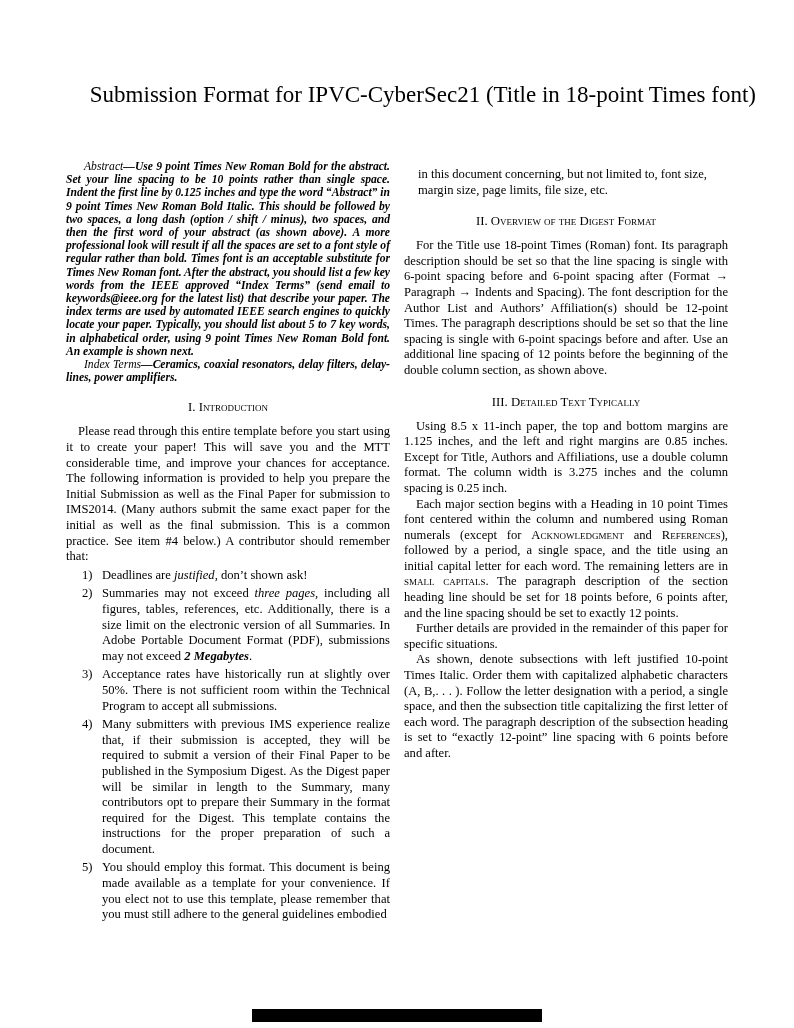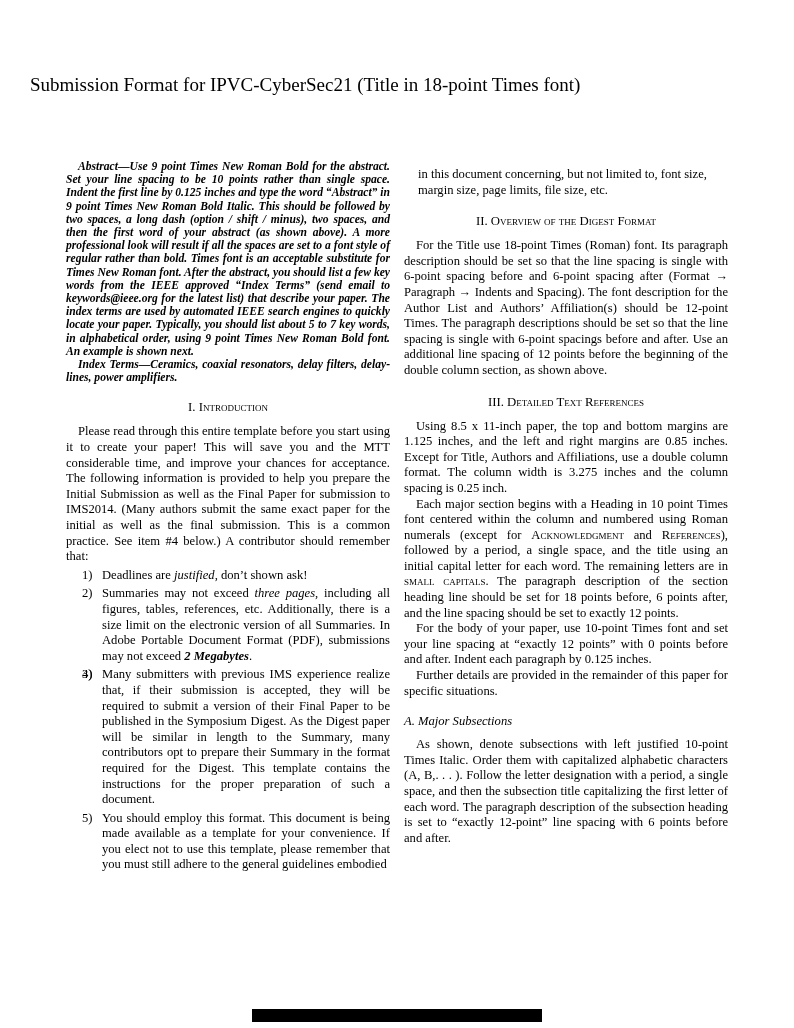--- a/index.html
+++ b/index.html
@@ -5,21 +5,21 @@
   * { box-sizing: border-box; }
   html, body { margin: 0; padding: 0; }
   body {
     width: 794px; height: 1028px;
     background: #ffffff; color: #000;
     font-family: "Liberation Serif", "DejaVu Serif", serif;
     position: relative; overflow: hidden;
   }
   .title {
     position: absolute; top: 74px; left: 30px; right: 30px;
-    text-align: left; font-size: 19px; font-weight: normal; margin: 0;
+    text-align: right; font-size: 23px; font-weight: normal; margin: 8px;
   }
   .columns {
     position: absolute; top: 160px; left: 66px; width: 662px;
     display: flex; gap: 14px; align-items: flex-start;
   }
   .col { width: 324px; }
   .abstract {
     font-size: 11.6px; line-height: 13.2px; font-weight: bold;
     text-align: justify; margin: 0; text-indent: 12px;
   }
@@ -37,21 +37,21 @@
     text-align: left; margin: 15px 0 8px; text-indent: 0;
   }
   .list { list-style: none; margin: 2px 0 0 0; padding: 0; }
   .li {
     position: relative; padding-left: 36px; margin-top: 3px;
     font-size: 12.6px; line-height: 15.6px; text-align: justify;
   }
   .num { position: absolute; left: 16px; }
   .r-i  { font-style: italic; }
   .r-b  { font-weight: bold; font-style: italic; }
-  .r-bi { font-weight: bold; font-style: italic; }
+  .r-bi { font-weight: normal; font-style: italic; margin-left: 6px; }
   .r-sc { font-variant: small-caps; }
   .footer-bar {
     position: absolute; left: 252px; top: 1009px;
     width: 290px; height: 13px; background: #000;
   }
 </style>
 </head>
 <body>
 
 <div class="page">
@@ -71,45 +71,44 @@
         <li class="li">
           <span class="num">1)</span>
           <span><span>Deadlines are </span><span class="r-i">justified</span><span>, don’t shown ask!</span></span>
         </li>
         <li class="li">
           <span class="num">2)</span>
           <span><span>Summaries may not exceed </span><span class="r-i">three pages</span><span>, including all figures, tables, references, etc. Additionally, there is a size limit on the electronic version of all Summaries. In Adobe Portable Document Format (PDF), submissions may not exceed </span><span class="r-b">2 Megabytes</span><span>.</span></span>
         </li>
         <li class="li">
           <span class="num">3)</span>
+          <span><span>Acceptance rates have historically run at slightly over 50%. There is not sufficient room within the Technical Program to accept all submissions.</span></span>
         </li>
         <li class="li">
           <span class="num">4)</span>
           <span><span>Many submitters with previous IMS experience realize that, if their submission is accepted, they will be required to submit a version of their Final Paper to be published in the Symposium Digest. As the Digest paper will be similar in length to the Summary, many contributors opt to prepare their Summary in the format required for the Digest. This template contains the instructions for the proper preparation of such a document.</span></span>
         </li>
         <li class="li">
           <span class="num">5)</span>
           <span><span>You should employ this format. This document is being made available as a template for your convenience. If you elect not to use this template, please remember that you must still adhere to the general guidelines embodied</span></span>
         </li>
       </ol>
     </div>
 
     <div class="col">
       <p class="body cont">in this document concerning, but not limited to, font size, margin size, page limits, file size, etc.</p>
 
       <h2 class="heading">II. Overview of the Digest Format</h2>
       <p class="body">For the Title use 18-point Times (Roman) font. Its paragraph description should be set so that the line spacing is single with 6-point spacing before and 6-point spacing after (Format → Paragraph → Indents and Spacing). The font description for the Author List and Authors’ Affiliation(s) should be 12-point Times. The paragraph descriptions should be set so that the line spacing is single with 6-point spacings before and after. Use an additional line spacing of 12 points before the beginning of the double column section, as shown above.</p>
 
-      <h2 class="heading">III. Detailed Text References</h2>
+      <h2 class="heading">III. Detailed Text Typically</h2>
       <p class="body">Using 8.5 x 11-inch paper, the top and bottom margins are 1.125 inches, and the left and right margins are 0.85 inches. Except for Title, Authors and Affiliations, use a double column format. The column width is 3.275 inches and the column spacing is 0.25 inch.</p>
       <p class="body"><span>Each major section begins with a Heading in 10 point Times font centered within the column and numbered using Roman numerals (except for </span><span class="r-sc">Acknowledgment</span><span> and </span><span class="r-sc">References</span><span>), followed by a period, a single space, and the title using an initial capital letter for each word. The remaining letters are in </span><span class="r-sc">small capitals</span><span>. The paragraph description of the section heading line should be set for 18 points before, 6 points after, and the line spacing should be set to exactly 12 points.</span></p>
-      <p class="body">For the body of your paper, use 10-point Times font and set your line spacing at “exactly 12 points” with 0 points before and after. Indent each paragraph by 0.125 inches.</p>
       <p class="body">Further details are provided in the remainder of this paper for specific situations.</p>
 
-      <h3 class="subheading">A. Major Subsections</h3>
       <p class="body">As shown, denote subsections with left justified 10-point Times Italic. Order them with capitalized alphabetic characters (A, B,. . . ). Follow the letter designation with a period, a single space, and then the subsection title capitalizing the first letter of each word. The paragraph description of the subsection heading is set to “exactly 12-point” line spacing with 6 points before and after.</p>
     </div>
 
   </div>
 
   <div class="footer-bar"></div>
 
 </div>
 
 </body></html>

